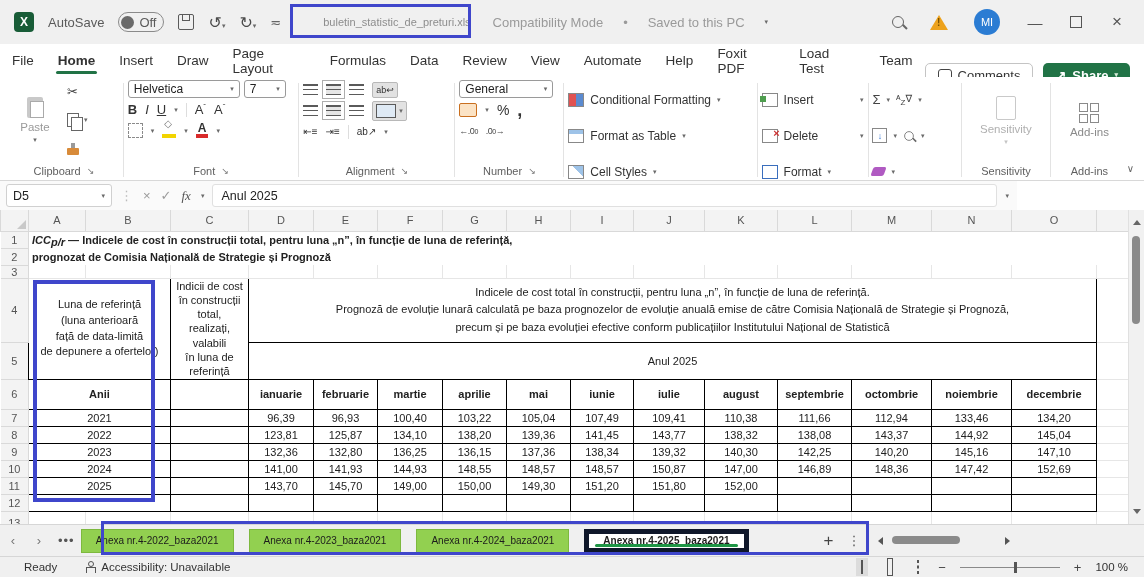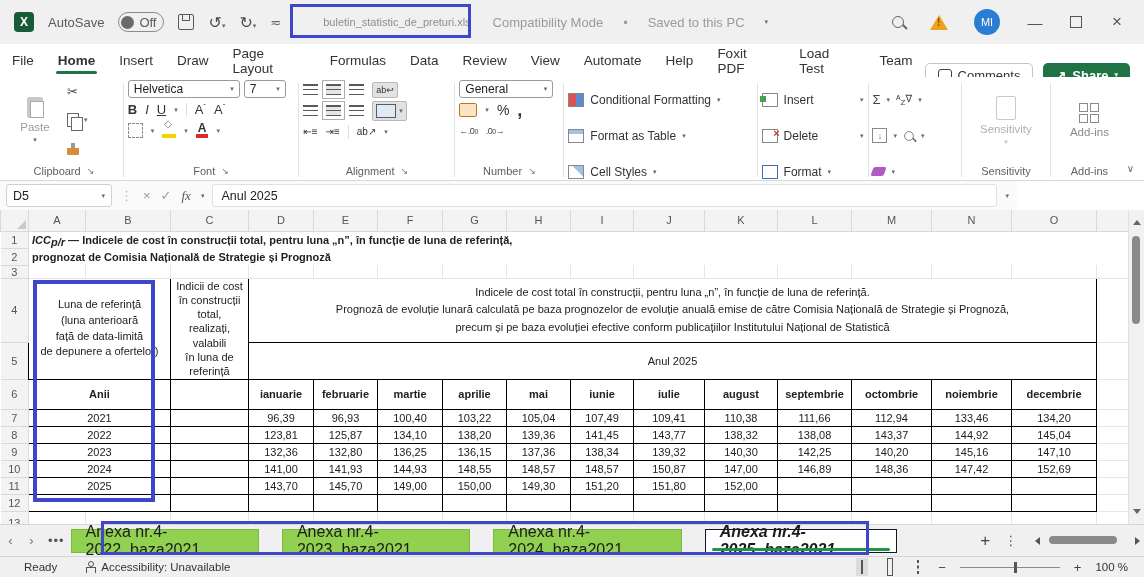--- a/index.html
+++ b/index.html
@@ -115,22 +115,22 @@
   .val{font-size:11px;}
   
   .vsb{left:1128px;top:210px;width:16px;height:314px;background:#f1f1f1;border-left:1px solid #e0e0e0;box-sizing:border-box;}
   .vsb .up{position:absolute;left:4px;top:6px;width:0;height:0;border:4px solid transparent;border-bottom:5px solid #666;}
   .vsb .dn{position:absolute;left:4px;bottom:6px;width:0;height:0;border:4px solid transparent;border-top:5px solid #666;}
   .vthumb{position:absolute;left:3px;top:26px;width:8px;height:88px;background:#8a8a8a;border-radius:4px;}
   
   .tabbar{left:0;top:524px;width:1144px;height:32px;background:#f0f0f0;border-top:1px solid #d6d6d6;display:flex;align-items:center;box-sizing:border-box;}
   .nav{color:#777;font-size:13px;width:26px;text-align:center;}
   .dots{color:#555;font-size:13px;letter-spacing:1px;margin:0 6px;}
-  .stab{height:24px;display:flex;align-items:center;justify-content:center;padding:0 14px;margin-right:23px;background:#92d050;color:#1c1c1c;font-size:16px;border:1px solid #7db93e;box-sizing:border-box;}
-  .stab.active{background:#fff;border:1px solid #0f172a;font-weight:bold;position:relative;font-style:italic;}
+  .stab{height:24px;display:flex;align-items:center;justify-content:center;padding:0 14px;margin-right:15px;background:#92d050;color:#1c1c1c;font-size:10px;border:1px solid #7db93e;box-sizing:border-box;}
+  .stab.active{background:#fff;border:5px solid #0f172a;font-weight:bold;position:relative;}
   .stab.active:after{content:"";position:absolute;left:6px;right:6px;bottom:1px;height:3px;background:#1f9646;border-radius:2px;}
   .plus{color:#444;font-size:17px;margin:0 14px 0 60px;}
   .kebab{color:#555;font-size:13px;margin-right:14px;}
   .hsb{position:relative;width:140px;height:14px;}
   .hsb .lt{position:absolute;left:0;top:3px;width:0;height:0;border:4px solid transparent;border-right:5px solid #555;}
   .hsb .rt{position:absolute;right:0;top:3px;width:0;height:0;border:4px solid transparent;border-left:5px solid #555;}
   .hthumb{position:absolute;left:18px;top:2px;width:68px;height:8px;background:#8a8a8a;border-radius:4px;}
   
   .statusbar{left:0;top:556px;width:1144px;height:21px;background:#f0f0f0;border-top:1px solid #d6d6d6;display:flex;align-items:center;font-size:11.5px;color:#333;box-sizing:border-box;}
   .acc-ic{width:10px;height:12px;position:relative;margin:0 6px 0 28px;}

